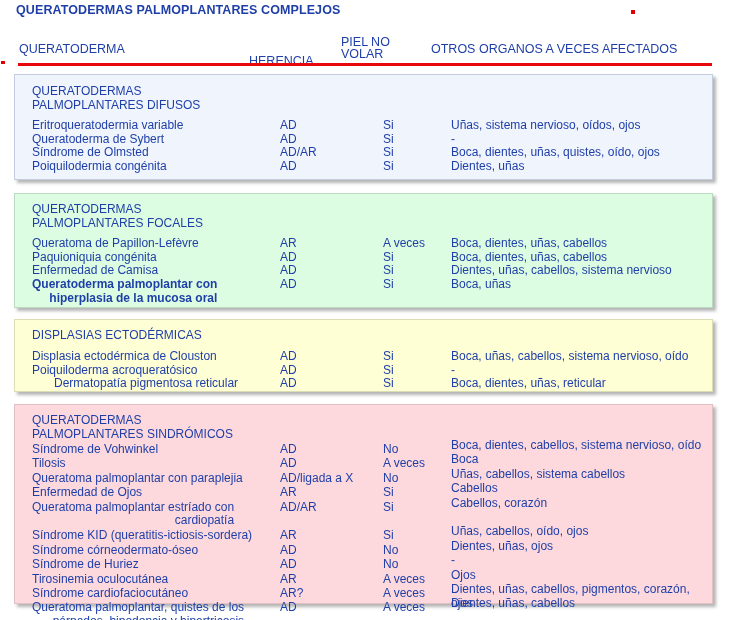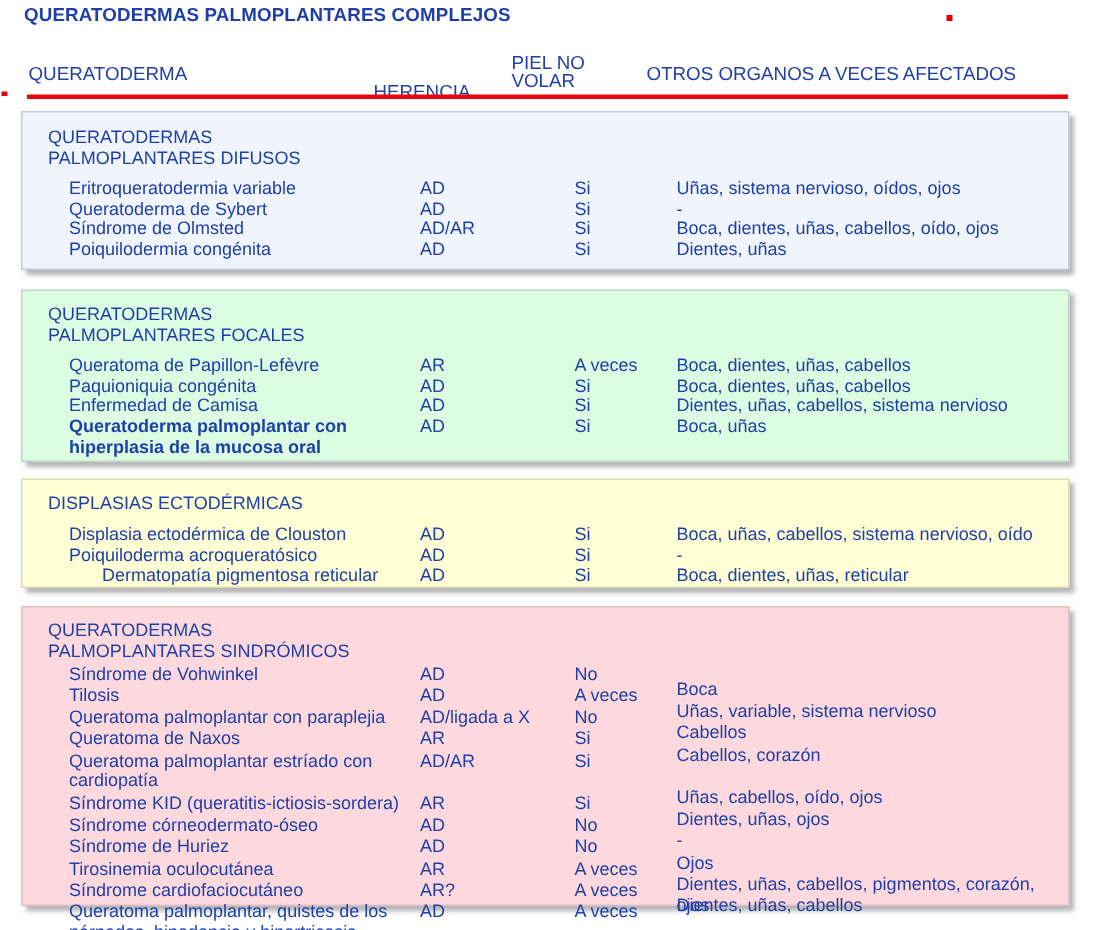--- a/index.html
+++ b/index.html
@@ -109,21 +109,21 @@
     width: 100%;
     height: 100%;
   }
   .cell {
     position: absolute;
     font-size: 12px;
     line-height: 13.7px;
     color: #1f3fa8;
     white-space: pre-line;
   }
-  .c-name  { left: 31px; }
+  .c-name  { left: 17px; text-align: right; }
   .c-her   { left: 265px; }
   .c-piel  { left: 368px; }
   .c-otros { left: 436px; }
 </style>
 </head>
 <body>
 
 <div class="page">
 
   <div class="doc-title">QUERATODERMAS PALMOPLANTARES COMPLEJOS</div>
@@ -150,21 +150,21 @@
           <div class="cell c-her" style="top: 44px;">AD</div>
           <div class="cell c-piel" style="top: 44px;">Si</div>
           <div class="cell c-otros" style="top: 44px;">Uñas, sistema nervioso, oídos, ojos</div>
           <div class="cell c-name" style="top: 57.7px;">Queratoderma de Sybert</div>
           <div class="cell c-her" style="top: 57.7px;">AD</div>
           <div class="cell c-piel" style="top: 57.7px;">Si</div>
           <div class="cell c-otros" style="top: 57.7px;">-</div>
           <div class="cell c-name" style="top: 71.4px;">Síndrome de Olmsted</div>
           <div class="cell c-her" style="top: 71.4px;">AD/AR</div>
           <div class="cell c-piel" style="top: 71.4px;">Si</div>
-          <div class="cell c-otros" style="top: 71.4px;">Boca, dientes, uñas, cabellos, oído, ojos</div>
+          <div class="cell c-otros" style="top: 71.4px;">Boca, dientes, uñas, quistes, oído, ojos</div>
           <div class="cell c-name" style="top: 85.1px;">Poiquilodermia congénita</div>
           <div class="cell c-her" style="top: 85.1px;">AD</div>
           <div class="cell c-piel" style="top: 85.1px;">Si</div>
           <div class="cell c-otros" style="top: 85.1px;">Dientes, uñas</div>
         </div>
       </div>
       <div class="panel panel-green" style="top: 193px; height: 115px;">
         <div class="panel-title" style="left: 17px; top: 9px;">QUERATODERMAS
 PALMOPLANTARES FOCALES</div>
         <div class="rows">
@@ -204,29 +204,30 @@
           <div class="cell c-otros" style="top: 57.4px;">Boca, dientes, uñas, reticular</div>
         </div>
       </div>
       <div class="panel panel-pink" style="top: 404px; height: 200px;">
         <div class="panel-title" style="left: 17px; top: 9px;">QUERATODERMAS
 PALMOPLANTARES SINDRÓMICOS</div>
         <div class="rows">
           <div class="cell c-name" style="top: 38px;">Síndrome de Vohwinkel</div>
           <div class="cell c-her" style="top: 38px;">AD</div>
           <div class="cell c-piel" style="top: 38px;">No</div>
+          <div class="cell c-otros" style="top: 34px;">Boca, dientes, cabellos, sistema nervioso,  oído</div>
           <div class="cell c-name" style="top: 52.4px;">Tilosis</div>
           <div class="cell c-her" style="top: 52.4px;">AD</div>
           <div class="cell c-piel" style="top: 52.4px;">A veces</div>
           <div class="cell c-otros" style="top: 48.4px;">Boca</div>
           <div class="cell c-name" style="top: 66.8px;">Queratoma palmoplantar con paraplejia</div>
           <div class="cell c-her" style="top: 66.8px;">AD/ligada a X</div>
           <div class="cell c-piel" style="top: 66.8px;">No</div>
-          <div class="cell c-otros" style="top: 62.8px;">Uñas, variable, sistema nervioso</div>
-          <div class="cell c-name" style="top: 81.2px;">Queratoma de Naxos</div>
+          <div class="cell c-otros" style="top: 62.8px;">Uñas, cabellos, sistema cabellos</div>
+          <div class="cell c-name" style="top: 81.2px;">Enfermedad de Ojos</div>
           <div class="cell c-her" style="top: 81.2px;">AR</div>
           <div class="cell c-piel" style="top: 81.2px;">Si</div>
           <div class="cell c-otros" style="top: 77.2px;">Cabellos</div>
           <div class="cell c-name" style="top: 95.6px;">Queratoma palmoplantar estríado con
 cardiopatía</div>
           <div class="cell c-her" style="top: 95.6px;">AD/AR</div>
           <div class="cell c-piel" style="top: 95.6px;">Si</div>
           <div class="cell c-otros" style="top: 91.6px;">Cabellos, corazón</div>
           <div class="cell c-name" style="top: 124.4px;">Síndrome KID (queratitis-ictiosis-sordera)</div>
           <div class="cell c-her" style="top: 124.4px;">AR</div>

